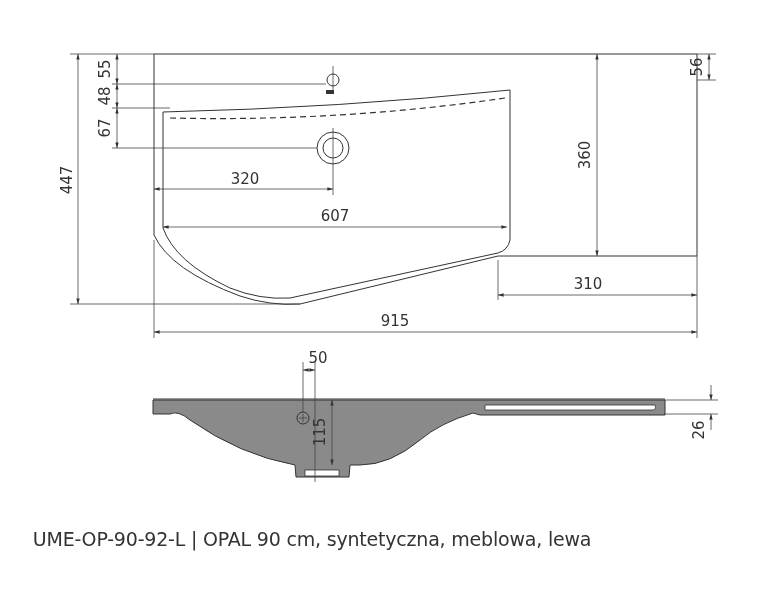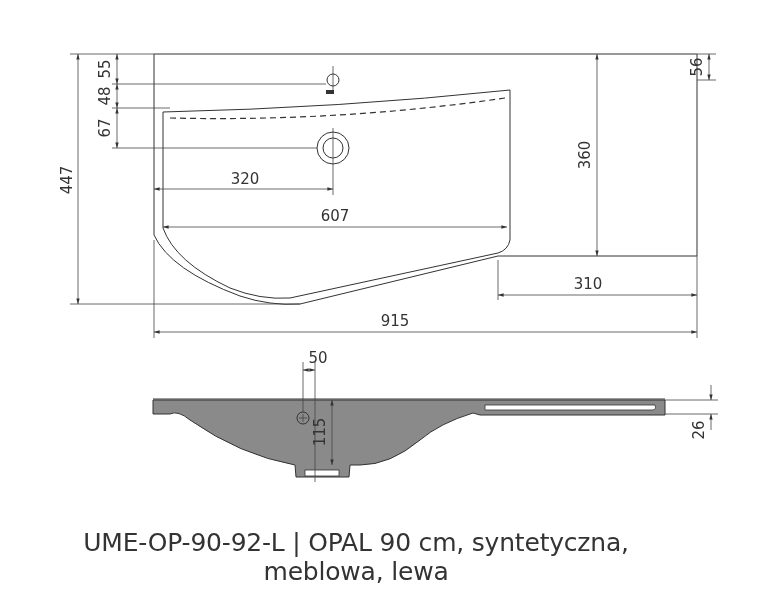--- a/index.html
+++ b/index.html
@@ -5,21 +5,21 @@
   html, body { margin: 0; padding: 0; background: #ffffff; }
   body { width: 770px; height: 600px; position: relative; overflow: hidden; }
   svg#drawing { position: absolute; left: 0; top: 0; }
   .ln { stroke: #333; stroke-width: 1; fill: none; }
   .thin { stroke: #444; stroke-width: 0.8; fill: none; }
   .dash { stroke: #333; stroke-width: 1.2; fill: none; stroke-dasharray: 6 4; }
   .dimtxt { font-family: "DejaVu Sans", sans-serif; font-size: 15px; fill: #333; }
   .sect { fill: #8a8a8a; stroke: #333; stroke-width: 1; }
   .caption {
     position: absolute; left: 0; width: 624px; top: 528px; text-align: center;
-    font-family: "DejaVu Sans", sans-serif; font-size: 25px; color: #333; letter-spacing: -0.2px; padding-left: 44px;
+    font-family: "DejaVu Sans", sans-serif; font-size: 19px; color: #333; letter-spacing: -0.2px;
   }
 </style>
 </head>
 <body>
 
 <svg id="drawing" width="770" height="600" viewBox="0 0 770 600" xmlns="http://www.w3.org/2000/svg">
   <defs>
     <marker id="arr" viewBox="0 0 10 10" refX="10" refY="5" markerWidth="7" markerHeight="7" orient="auto-start-reverse">
       <path d="M0,2 L10,5 L0,8 z" fill="#333"></path>
     </marker>

